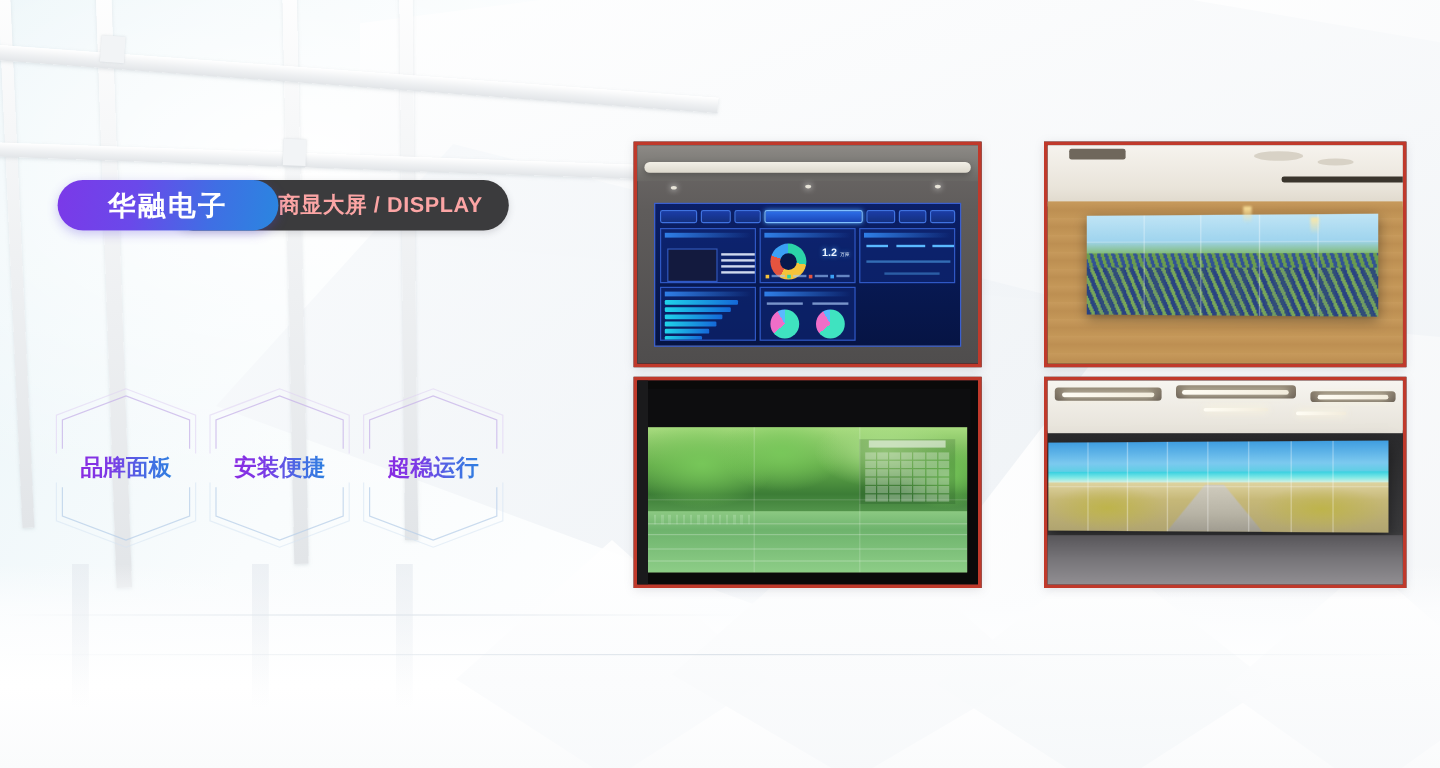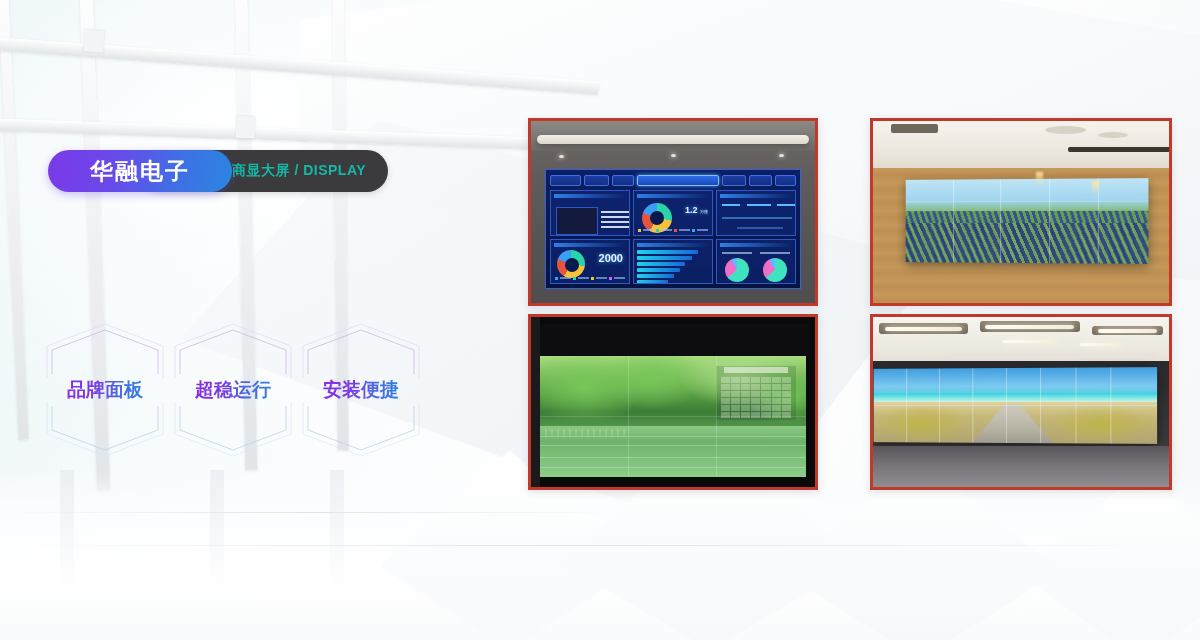--- a/index.html
+++ b/index.html
@@ -62,21 +62,21 @@
   .r1{left:60px;} .r2{left:210px;} .r3{left:330px;}
 
   
   .left{position:absolute;left:0;top:0;width:540px;height:640px;}
 
   
   .badge-row{position:absolute;left:48px;top:150px;display:flex;align-items:stretch;height:42px;}
   .badge-dark{position:absolute;left:92px;top:0;height:42px;
       background:#3b3b3d;border-radius:21px;display:flex;align-items:center;
       padding:0 22px 0 92px;box-shadow:0 2px 6px rgba(60,60,70,.18);}
-  .badge-dark span{color:#14b8a6;font-size:14px;font-weight:bold;letter-spacing:.5px;white-space:nowrap;}
+  .badge-dark span{color:#fca5a5;font-size:18px;font-weight:bold;letter-spacing:.5px;white-space:nowrap;}
   .badge-grad{position:relative;z-index:2;height:42px;min-width:140px;
       background:linear-gradient(100deg,#7b39e8 0%,#6a49ea 35%,#3f6fe4 70%,#2a86e0 100%);
       border-radius:21px;display:flex;align-items:center;justify-content:center;
       padding:0 22px;box-shadow:0 3px 9px rgba(90,70,220,.3);}
   .badge-grad span{color:#ffffff;font-size:23px;font-weight:bold;letter-spacing:2px;white-space:nowrap;}
 
   
   .title{position:absolute;left:44px;top:226px;font-size:47px;font-weight:bold;
      color:#3f4247;letter-spacing:0px;white-space:nowrap;line-height:1;}
   .subtitle{position:absolute;left:46px;top:298px;font-size:21px;color:#8d9196;
@@ -261,33 +261,33 @@
 
       <div class="feat">
         <svg viewBox="0 0 118 108">
           <polyline points="16,74 16,90 59,108 102,90 102,74" fill="none" stroke="url(#hg1)" stroke-width="3"></polyline>
           <polyline points="16,34 16,18 59,0 102,18 102,34" fill="none" stroke="url(#hg1)" stroke-width="3"></polyline>
           <polyline points="6,70 6,94 59,114 112,94 112,70" fill="none" stroke="#b8cfe8" stroke-width="1" opacity=".75"></polyline>
           <polyline points="6,38 6,14 59,-6 112,14 112,38" fill="none" stroke="#c7b3e8" stroke-width="1" opacity=".75"></polyline>
           <polyline points="1,66 1,98 59,120 117,98 117,66" fill="none" stroke="#d6e4f2" stroke-width="1" opacity=".55"></polyline>
           <polyline points="1,42 1,10 59,-12 117,10 117,42" fill="none" stroke="#ded0f2" stroke-width="1" opacity=".55"></polyline>
         </svg>
-        <div class="feat-label">超稳运行</div>
+        <div class="feat-label">安装便捷</div>
       </div>
 
       <div class="feat">
         <svg viewBox="0 0 118 108">
           <polyline points="16,74 16,90 59,108 102,90 102,74" fill="none" stroke="url(#hg1)" stroke-width="3"></polyline>
           <polyline points="16,34 16,18 59,0 102,18 102,34" fill="none" stroke="url(#hg1)" stroke-width="3"></polyline>
           <polyline points="6,70 6,94 59,114 112,94 112,70" fill="none" stroke="#b8cfe8" stroke-width="1" opacity=".75"></polyline>
           <polyline points="6,38 6,14 59,-6 112,14 112,38" fill="none" stroke="#c7b3e8" stroke-width="1" opacity=".75"></polyline>
           <polyline points="1,66 1,98 59,120 117,98 117,66" fill="none" stroke="#d6e4f2" stroke-width="1" opacity=".55"></polyline>
           <polyline points="1,42 1,10 59,-12 117,10 117,42" fill="none" stroke="#ded0f2" stroke-width="1" opacity=".55"></polyline>
         </svg>
-        <div class="feat-label">安装便捷</div>
+        <div class="feat-label">超稳运行</div>
       </div>
 
     </div>
   </div>
 
   <div class="photos">
 
     <div class="photo p-tl">
       <div class="pin">
         <div class="room1"></div>
@@ -333,35 +333,20 @@
             <div class="dbcell">
               <div class="dbbar"></div>
               <div class="txtline" style="left:5px;top:13px;width:18px;background:#5ab9ff"></div>
               <div class="txtline" style="left:30px;top:13px;width:24px;background:#5ab9ff"></div>
               <div class="txtline" style="left:60px;top:13px;width:18px;background:#5ab9ff"></div>
               <div class="txtline" style="left:5px;top:26px;width:70px;background:rgba(90,185,255,.5)"></div>
               <div class="txtline" style="left:20px;top:36px;width:46px;background:rgba(90,185,255,.4)"></div>
             </div>
             <div class="dbcell">
               <div class="dbbar"></div>
-              <div class="ring ring1" style="left:6px;top:10px;width:28px;height:28px"></div>
-              <div class="bignum" style="right:6px;top:12px;font-size:11px">2000</div>
-              <div class="legend">
-                <div class="lg" style="background:#3aa0f5"></div>
-                  <div class="lgtxt"></div>
-                <div class="lg" style="background:#2bd4a8"></div>
-                  <div class="lgtxt"></div>
-                <div class="lg" style="background:#f5c33a"></div>
-                  <div class="lgtxt"></div>
-                <div class="lg" style="background:#c06ef0"></div>
-                  <div class="lgtxt"></div>
-              </div>
-            </div>
-            <div class="dbcell">
-              <div class="dbbar"></div>
               <div class="hbar" style="width:78%;margin-top:10px"></div>
               <div class="hbar" style="width:70%"></div>
               <div class="hbar" style="width:62%"></div>
               <div class="hbar" style="width:55%"></div>
               <div class="hbar" style="width:47%"></div>
               <div class="hbar" style="width:40%"></div>
             </div>
             <div class="dbcell">
               <div class="dbbar"></div>
               <div class="pie" style="left:8px;top:18px"></div>

